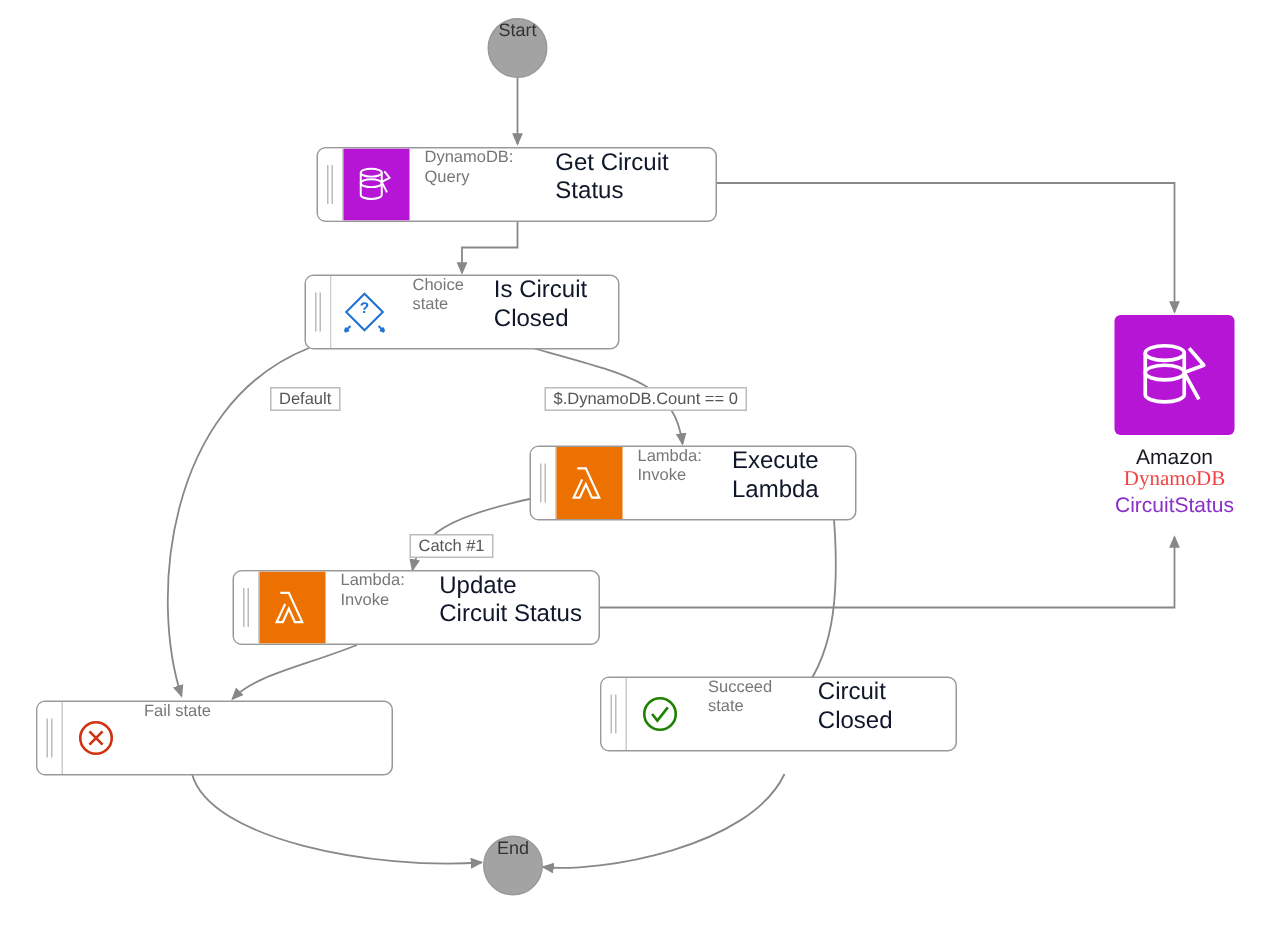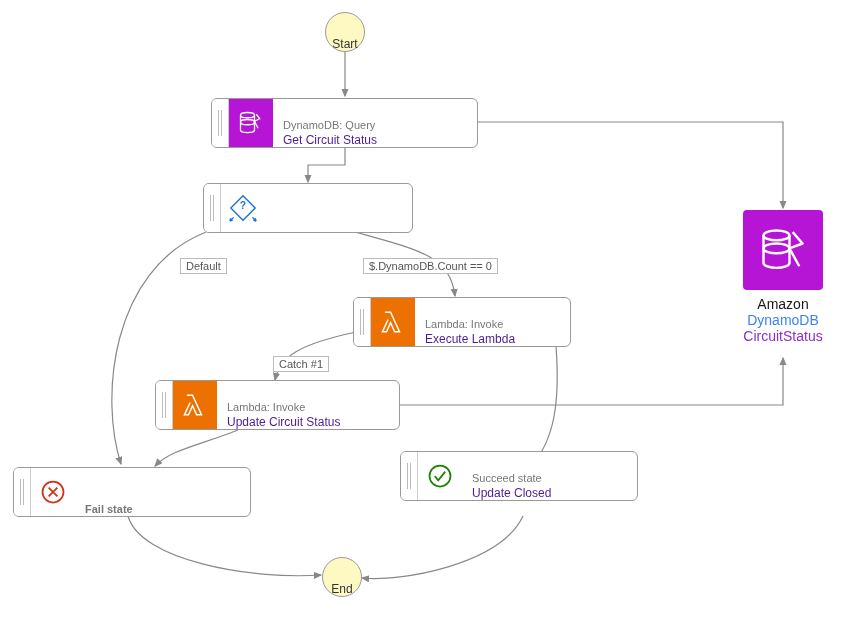--- a/index.html
+++ b/index.html
@@ -11,24 +11,24 @@
     width: 847px;
     height: 630px;
     position: relative;
     overflow: hidden;
   }
   .terminal {
     position: absolute;
     width: 40px;
     height: 40px;
     border-radius: 50%;
-    background: #fef9c3;
+    background: #a3a3a3;
     border: 1px solid #999;
     display: flex;
-    align-items: flex-end;
+    align-items: flex-start;
     justify-content: center;
     font-size: 12px;
     color: #333;
     box-sizing: border-box;
   }
   .state {
     position: absolute;
     border: 1px solid #999;
     border-radius: 6px;
     background: #fff;
@@ -58,33 +58,34 @@
     width: 44px;
     display: flex;
     align-items: center;
     justify-content: center;
   }
   .icon-box.purple { background: #b615d6; }
   .icon-box.orange { background: #ed7100; }
   .icon-box.white { background: #fff; }
   .text-box {
     display: flex;
-    flex-direction: column;
-    justify-content: flex-end;
+    flex-direction: row;
+    justify-content: flex-start;
     padding: 0 10px;
     flex: 1;
+    gap: 16px;
   }
   .subtitle {
     font-size: 11px;
     color: #777;
     line-height: 1.2;
   }
   .title {
-    font-size: 12px;
-    color: #4c1d95;
+    font-size: 16px;
+    color: #0f172a;
     line-height: 1.2;
   }
   .edge-label {
     position: absolute;
     background: #fff;
     border: 1px solid #bbb;
     padding: 1px 5px;
     font-size: 11px;
     color: #555;
     margin-left: 20px;
@@ -113,21 +114,21 @@
     width: 80px;
     height: 80px;
     background: #b615d6;
     border-radius: 4px;
     margin: 0 auto 6px;
     display: flex;
     align-items: center;
     justify-content: center;
   }
   .res-line1 { color: #16191f; font-size: 14px; text-align: center; }
-  .res-line2 { color: #3b82f6; font-size: 14px; }
+  .res-line2 { color: #ef4444; font-size: 14px; font-family: Liberation Serif, serif; }
   .res-line3 { color: #8b2fc9; font-weight: normal; font-size: 14px; }
 </style>
 </head>
 <body>
 
 <svg class="arrows">
   <defs>
     <marker id="ah" markerWidth="8" markerHeight="8" refX="6" refY="3" orient="auto">
       <path d="M0,0 L7,3 L0,6 Z" class="arrowhead"></path>
     </marker>
@@ -183,20 +184,24 @@
   <div class="icon-box white">
     <svg width="30" height="30" viewBox="0 0 32 32">
         <g fill="none" stroke="#2074d5" stroke-width="1.5">
           <path d="M16 3 L29 16 L16 29 L3 16 Z"></path>
           <text x="16" y="17" text-anchor="middle" fill="#2074d5" stroke="none" font-size="11" font-weight="bold">?</text>
           <path d="M6 26 L2 30 M2 30 L5 29 M2 30 L3 27"></path>
           <path d="M26 26 L30 30 M30 30 L27 29 M30 30 L29 27"></path>
         </g>
       </svg>
   </div>
+  <div class="text-box">
+    <span class="subtitle">Choice state</span>
+    <span class="title">Is Circuit Closed</span>
+  </div>
 </div>
 
 <div class="state" style="left:353px; top:297px; width:218px;">
   <div class="drag-handle"></div>
   <div class="icon-box orange">
     <svg width="26" height="26" viewBox="0 0 32 32">
         <g fill="none" stroke="#fff" stroke-width="1.8">
           <path d="M6 4 H13 L24 28 H18 L13 17 L8 28 H3 L10 13"></path>
         </g>
       </svg>
@@ -215,21 +220,21 @@
           <path d="M6 4 H13 L24 28 H18 L13 17 L8 28 H3 L10 13"></path>
         </g>
       </svg>
   </div>
   <div class="text-box">
     <span class="subtitle">Lambda: Invoke</span>
     <span class="title">Update Circuit Status</span>
   </div>
 </div>
 
-<div class="state" style="left:13px; top:467px; width:238px;font-weight:bold;">
+<div class="state" style="left:24px; top:467px; width:238px;">
   <div class="drag-handle"></div>
   <div class="icon-box white">
     <svg width="28" height="28" viewBox="0 0 32 32">
         <circle cx="16" cy="16" r="12" fill="none" stroke="#d13212" stroke-width="2"></circle>
         <path d="M11 11 L21 21 M21 11 L11 21" stroke="#d13212" stroke-width="2"></path>
       </svg>
   </div>
   <div class="text-box">
     <span class="subtitle">Fail state</span>
   </div>
@@ -238,21 +243,21 @@
 <div class="state" style="left:400px; top:451px; width:238px;">
   <div class="drag-handle"></div>
   <div class="icon-box white">
     <svg width="28" height="28" viewBox="0 0 32 32">
         <circle cx="16" cy="16" r="12" fill="none" stroke="#1d8102" stroke-width="2"></circle>
         <path d="M10 16 L14 21 L22 11" stroke="#1d8102" stroke-width="2" fill="none"></path>
       </svg>
   </div>
   <div class="text-box">
     <span class="subtitle">Succeed state</span>
-    <span class="title">Update Closed</span>
+    <span class="title">Circuit Closed</span>
   </div>
 </div>
 
 <div class="terminal" style="left:322px; top:557px;">
   <span>End</span>
 </div>
 
 <div class="edge-label" style="left:160px; top:258px;">Default</div>
 <div class="edge-label" style="left:343px; top:258px;">$.DynamoDB.Count == 0</div>
 <div class="edge-label" style="left:253px; top:356px;">Catch #1</div>

